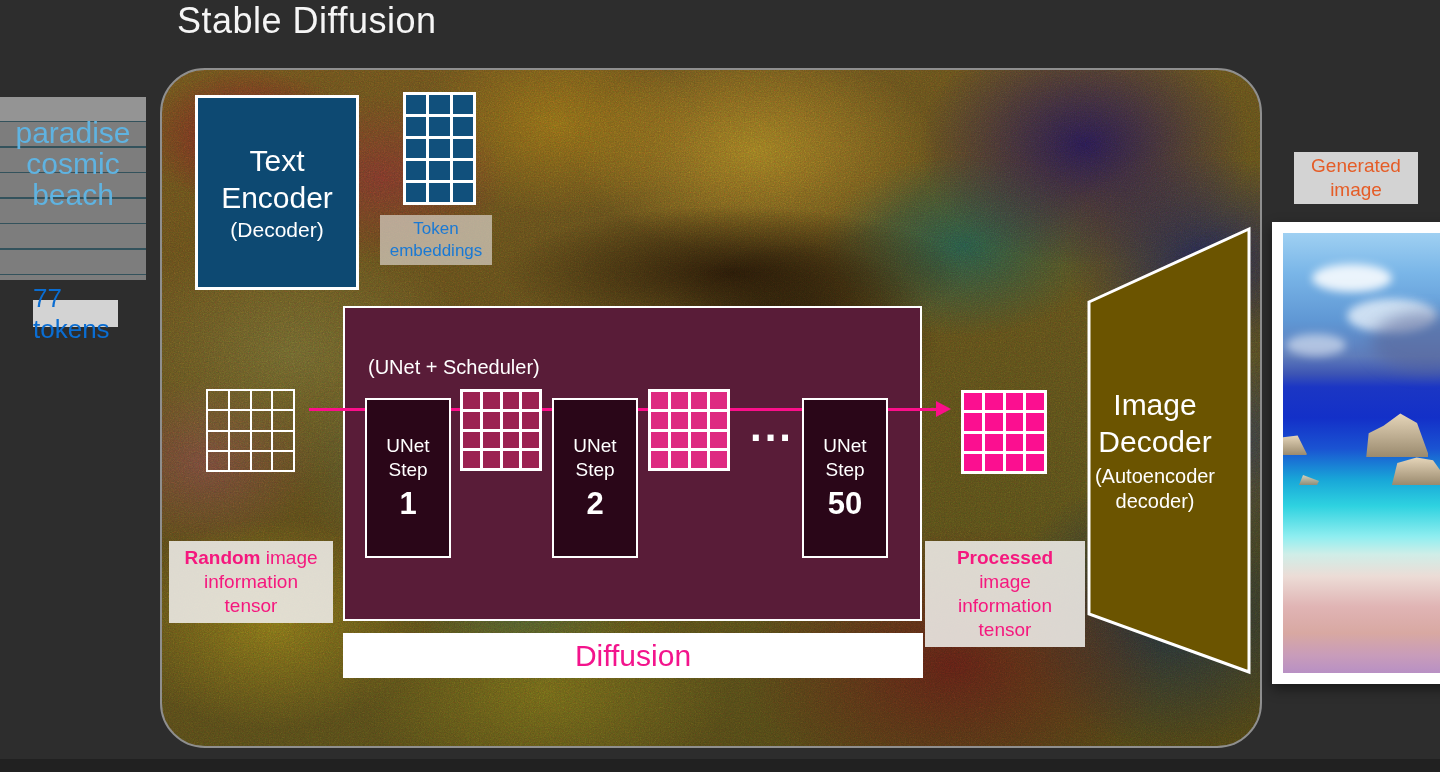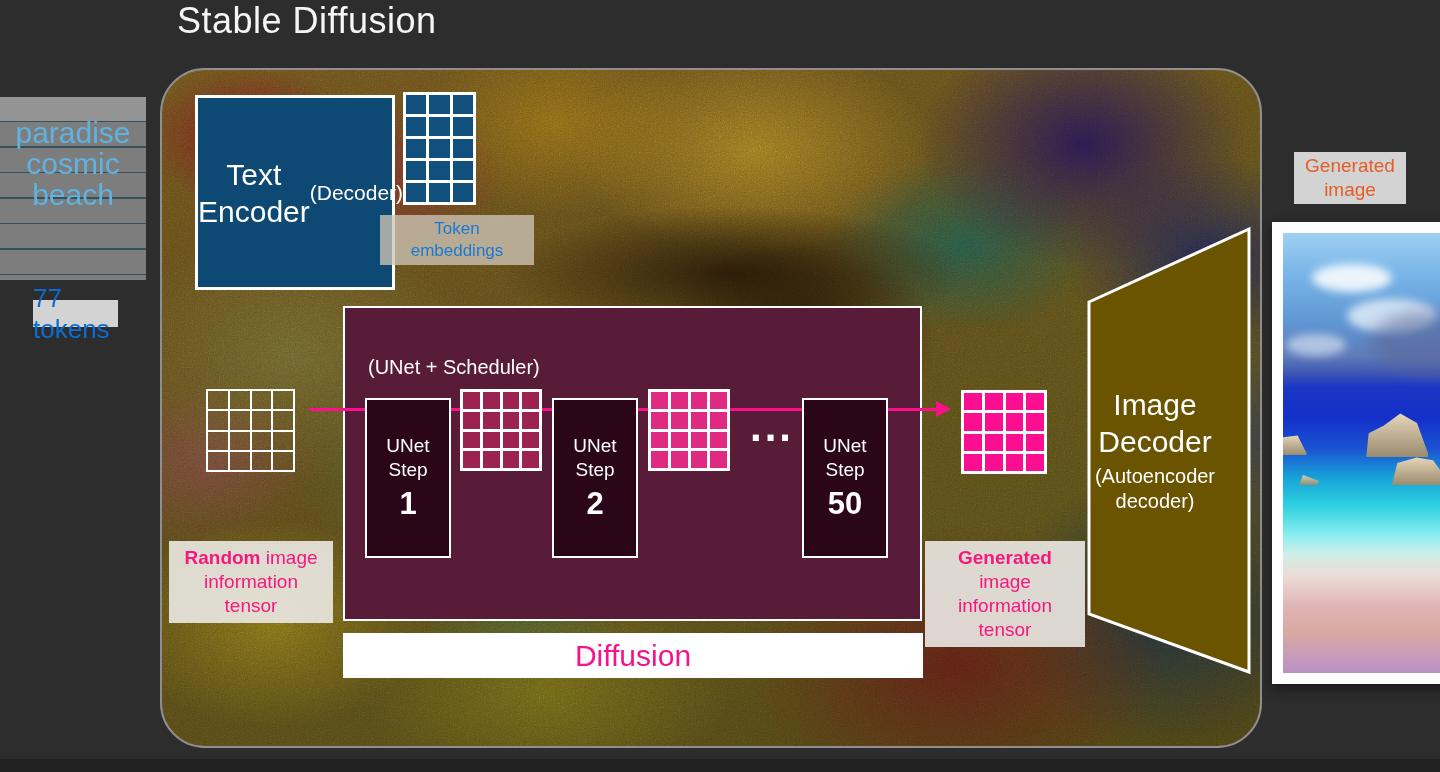--- a/index.html
+++ b/index.html
@@ -61,23 +61,23 @@
       radial-gradient(ellipse 150px 110px at 33% 80%, rgba(40,120,105,0.5), rgba(40,120,105,0) 70%),
       radial-gradient(ellipse 300px 200px at 72% 88%, rgba(120,25,25,0.8), rgba(120,25,25,0) 70%),
       radial-gradient(ellipse 240px 200px at 92% 80%, rgba(20,50,85,0.85), rgba(20,50,85,0) 70%),
       radial-gradient(ellipse 200px 160px at 97% 55%, rgba(35,55,120,0.6), rgba(35,55,120,0) 70%),
       linear-gradient(160deg,#7a5c20,#6e5a1e 40%,#6a601e 70%,#5e5418);
   }
   .noise{position:absolute;inset:0;width:100%;height:100%;mix-blend-mode:overlay;opacity:.55;}
 
   
   .encoder{
-    left:33px;top:25px;width:200px;height:195px;
+    left:33px;top:25px;width:164px;height:195px;
     background:#0d4972;border:3px solid #fff;box-sizing:border-box;
-    display:flex;flex-direction:row;align-items:center;justify-content:flex-start;
+    display:flex;flex-direction:column;align-items:center;justify-content:center;
     color:#fff;text-align:center;
   }
   .encoder .name{font-size:30px;line-height:37px;width:150px;}
   .encoder .sub{font-size:21px;line-height:28px;}
 
   
   .grid{display:grid;box-sizing:border-box;}
   .grid.filled{background:#fff;padding:3px;gap:3px;}
   .g-token{left:241px;top:22px;width:73px;height:113px;grid-template-columns:repeat(3,1fr);grid-template-rows:repeat(5,1fr);}
   .g-token .cell{background:#11507c;}
@@ -89,21 +89,21 @@
   .g-processed .cell{background:#fb0f90;}
   .g-random{
     left:44px;top:319px;width:89px;height:83px;
     grid-template-columns:repeat(4,1fr);grid-template-rows:repeat(4,1fr);
     border:1.5px solid #fff;
   }
   .g-random .cell{border:1.5px solid #fff;}
 
   .pill-label{
     font-size:17px;line-height:22px;text-align:center;
-    padding:3px 21px;
+    padding:3px 0;
   }
   .token-label{
     left:218px;top:145px;width:112px;
     background:rgba(205,196,182,0.78);color:#1a79d4;
   }
 
   
   .iic{
     left:181px;top:236px;width:579px;height:315px;
     background:#591c38;border:2.5px solid #fff;box-sizing:border-box;
@@ -153,21 +153,21 @@
   
   .decoder-svg{left:920px;top:155px;width:174px;height:462px;overflow:visible;}
   .decoder-text{
     left:927px;top:316px;width:132px;text-align:center;color:#fff;
   }
   .decoder-text .name{font-size:30px;line-height:37px;}
   .decoder-text .sub{font-size:20px;line-height:25px;margin-top:4px;}
 
   
   .generated-label{
-    left:1294px;top:152px;width:112px;height:52px;
+    left:1294px;top:152px;width:124px;height:52px;
     background:#d3d3d3;color:#e55c26;font-size:19px;line-height:24px;
     display:flex;align-items:center;justify-content:center;text-align:center;
   }
   .beach-frame{
     left:1272px;top:222px;width:182px;height:462px;background:#fff;
     box-sizing:border-box;padding:11px;box-shadow:0 5px 12px rgba(0,0,0,0.45);
   }
   .beach{
     position:relative;width:100%;height:100%;overflow:hidden;
     background:linear-gradient(180deg,
@@ -321,21 +321,21 @@
       <div class="cell"></div>
       <div class="cell"></div>
       <div class="cell"></div>
       <div class="cell"></div>
       <div class="cell"></div>
       <div class="cell"></div>
       <div class="cell"></div>
     </div>
 
   <div class="abs tensor-label random-label"><b>Random</b><span> image information tensor</span></div>
-  <div class="abs tensor-label processed-label"><b>Generated</b><span> image information tensor</span></div>
+  <div class="abs tensor-label processed-label"><b>Processed</b><span> image information tensor</span></div>
 
   <div class="abs banner">Diffusion</div>
 
   <svg class="abs decoder-svg" xmlns="http://www.w3.org/2000/svg" viewBox="0 0 174 462">
     <polygon points="7,77 167,4 167,447 7,389" fill="#6b5400" stroke="#ffffff" stroke-width="3"></polygon>
   </svg>
   <div class="abs decoder-text">
     <div class="name">Image Decoder</div>
     <div class="sub">(Autoencoder decoder)</div>
   </div>

